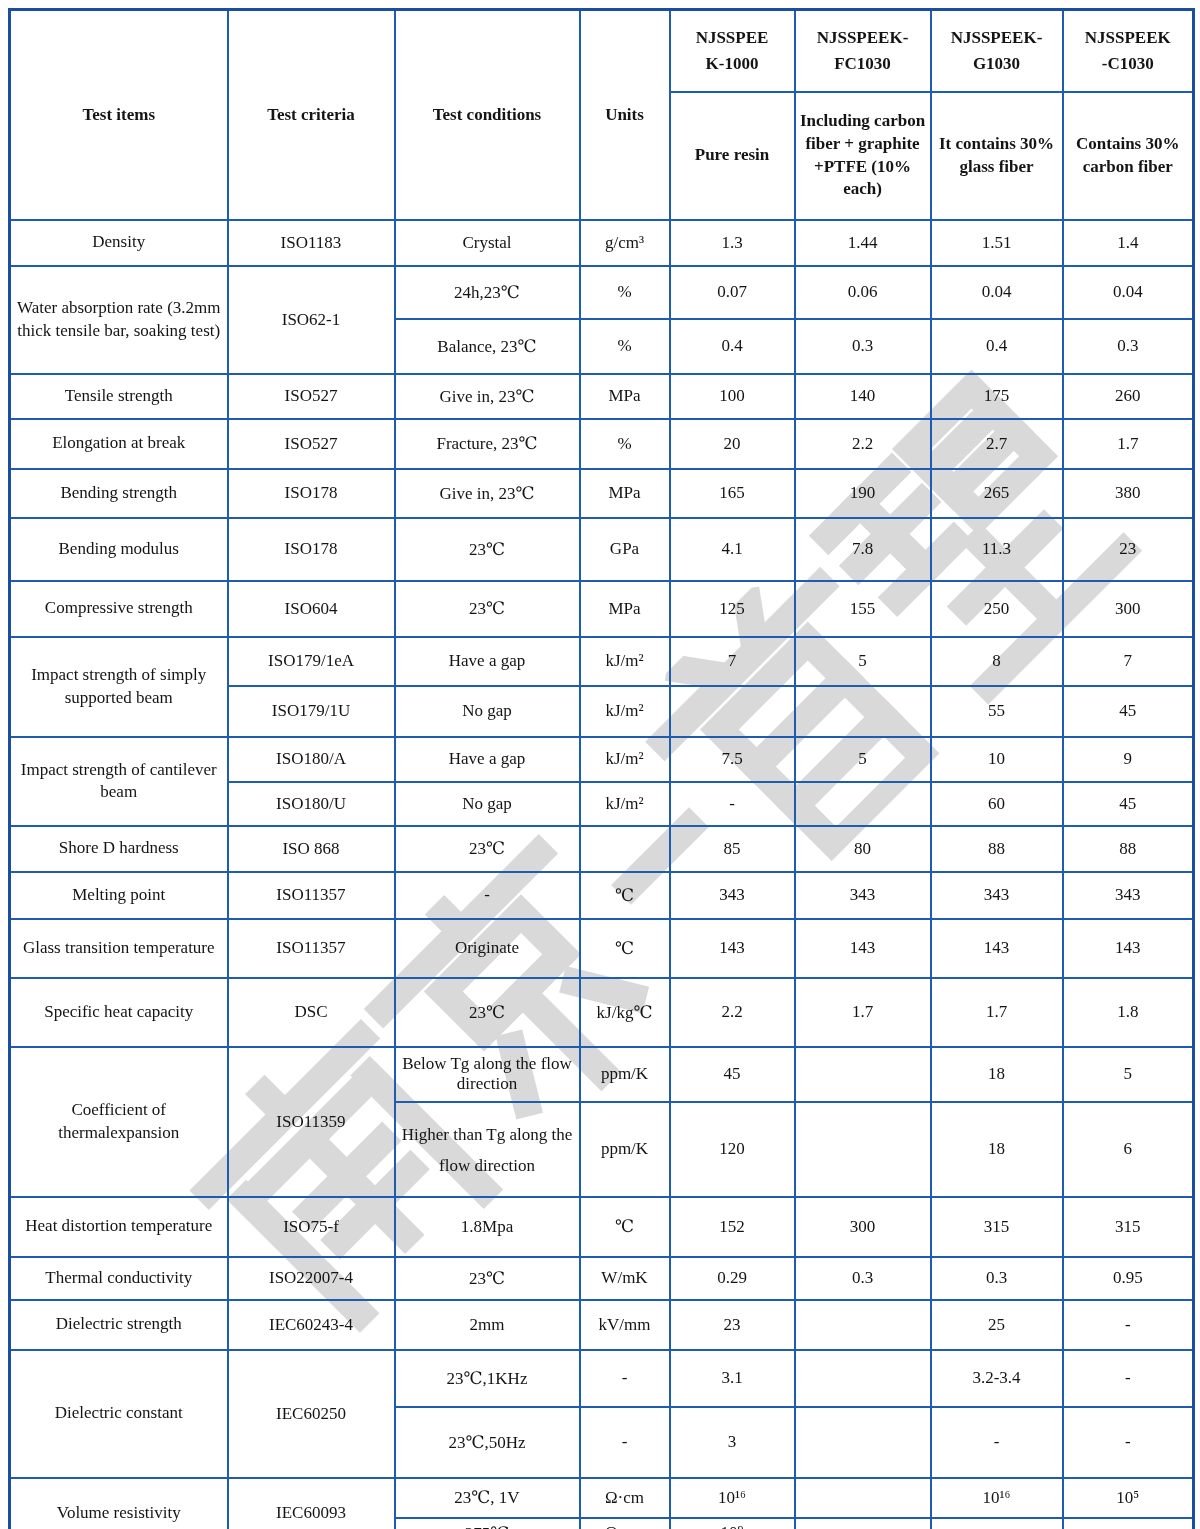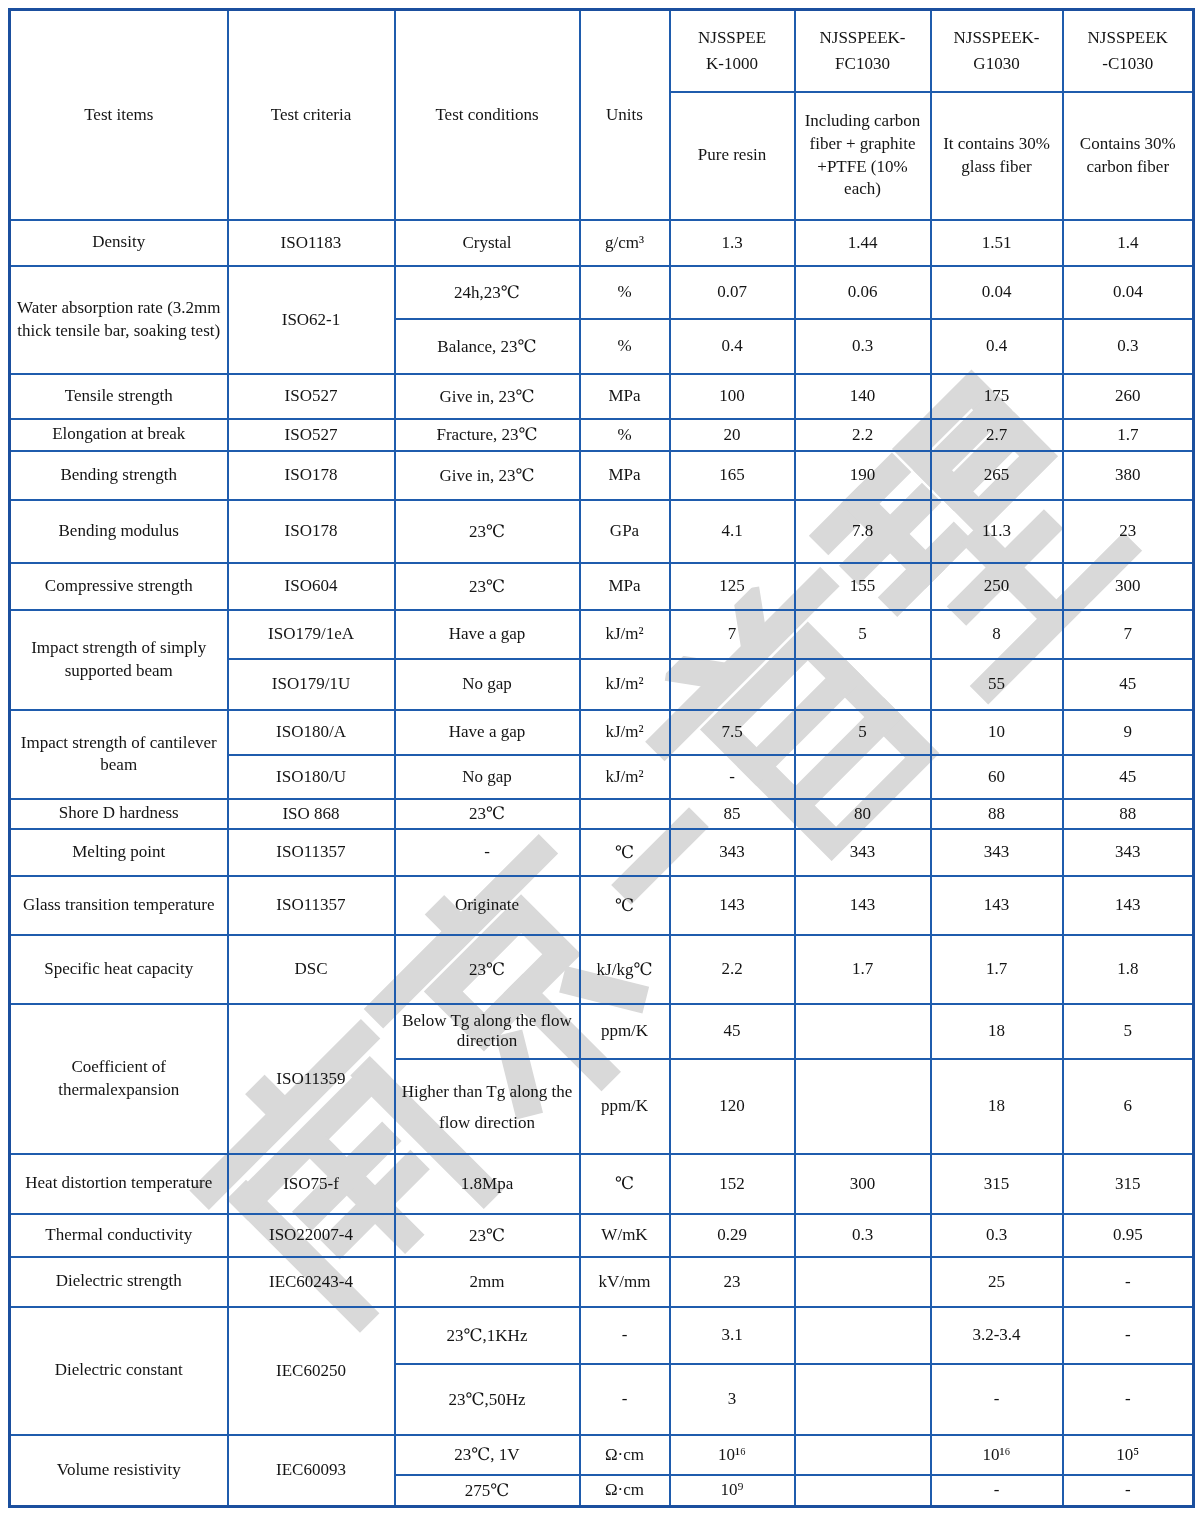--- a/index.html
+++ b/index.html
@@ -24,21 +24,21 @@
     border:3px solid #1b4f9e;
   }
   table.spec td, table.spec th {
     border:2px solid #1f5cad;
     text-align:center; vertical-align:middle;
     color:#141414; font-size:17px; padding:2px 4px;
     background:transparent; word-wrap:break-word;
   }
   thead th {
     background:#1160aa; color:#ffffff;
-    border-color:#123a6d; font-weight:normal;
+    border-color:#123a6d; font-weight:bold;
   }
   th.model { font-size:18px; white-space:pre-line; line-height:1.5; }
   th.desc  { font-size:17px; line-height:1.35; padding:4px 6px;border-radius:31px; }
   th.lead  { font-size:19px; }
   td.cond  { padding-top:12px; }
   td.units { padding-bottom:12px; }
   td.cond.lh-wide { line-height:1.85; padding-top:4px; }
   td.item { line-height:1.3; }
 </style>
 </head>
@@ -153,21 +153,21 @@
       <tr style="height:45px">
         <td class="item">Tensile strength</td>
         <td>ISO527</td>
         <td class="cond">Give in, 23℃</td>
         <td class="units">MPa</td>
         <td>100</td>
         <td>140</td>
         <td>175</td>
         <td>260</td>
       </tr>
-      <tr style="height:32px">
+      <tr style="height:50px">
         <td class="item">Elongation at break</td>
         <td>ISO527</td>
         <td class="cond">Fracture, 23℃</td>
         <td class="units">%</td>
         <td>20</td>
         <td>2.2</td>
         <td>2.7</td>
         <td>1.7</td>
       </tr>
       <tr style="height:49px">
@@ -183,21 +183,21 @@
       <tr style="height:63px">
         <td class="item">Bending modulus</td>
         <td>ISO178</td>
         <td class="cond">23℃</td>
         <td class="units">GPa</td>
         <td>4.1</td>
         <td>7.8</td>
         <td>11.3</td>
         <td>23</td>
       </tr>
-      <tr style="height:47px">
+      <tr style="height:56px">
         <td class="item">Compressive strength</td>
         <td>ISO604</td>
         <td class="cond">23℃</td>
         <td class="units">MPa</td>
         <td>125</td>
         <td>155</td>
         <td>250</td>
         <td>300</td>
       </tr>
       <tr style="height:49px">
@@ -231,21 +231,21 @@
       </tr>
       <tr style="height:44px">
         <td>ISO180/U</td>
         <td class="cond">No gap</td>
         <td class="units">kJ/m²</td>
         <td>-</td>
         <td></td>
         <td>60</td>
         <td>45</td>
       </tr>
-      <tr style="height:30px">
+      <tr style="height:46px">
         <td class="item">Shore D hardness</td>
         <td>ISO 868</td>
         <td class="cond">23℃</td>
         <td class="units"></td>
         <td>85</td>
         <td>80</td>
         <td>88</td>
         <td>88</td>
       </tr>
       <tr style="height:47px">

